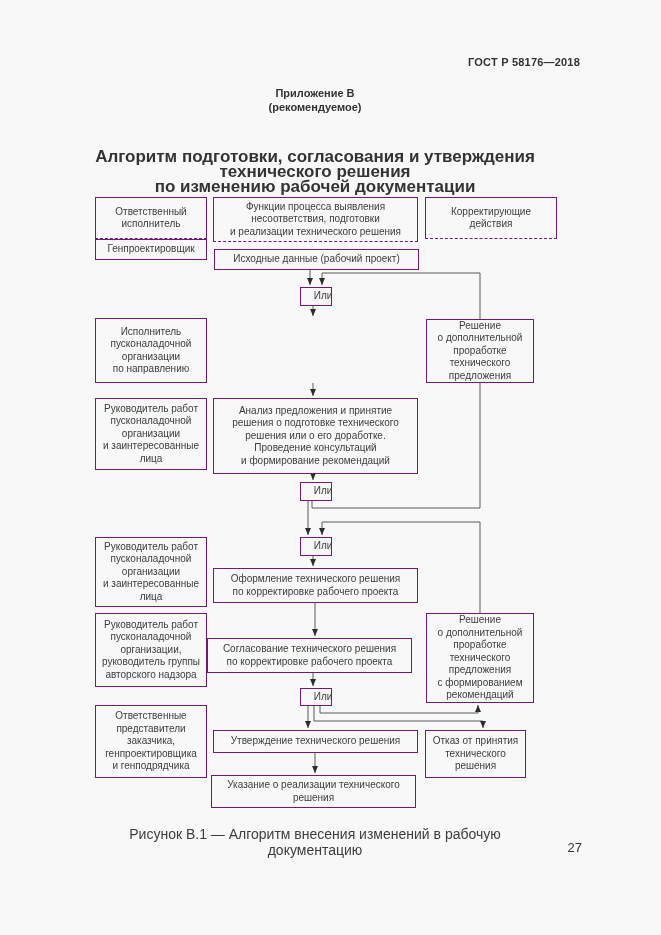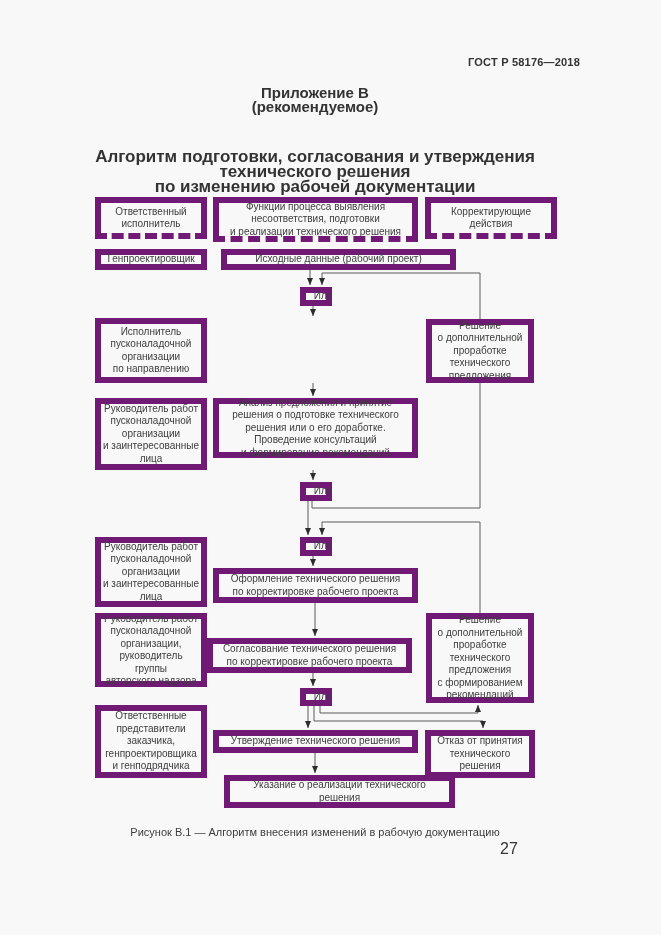--- a/index.html
+++ b/index.html
@@ -6,43 +6,43 @@
   .page{
     position:relative;width:661px;height:935px;background:#f8f8f8;
     font-family:"Liberation Sans",sans-serif;color:#3d3d3d;overflow:hidden;
   }
   .gost-number{
     position:absolute;top:56px;left:0;width:580px;text-align:right;
     font-size:11px;font-weight:bold;letter-spacing:.2px;color:#333;
   }
   .appendix{
     position:absolute;top:86px;left:115px;width:400px;text-align:center;
-    font-size:15px;font-weight:bold;line-height:14px;color:#333;white-space:pre-line;
+    font-size:11px;font-weight:bold;line-height:14px;color:#333;white-space:pre-line;
   }
   .doc-title{
     position:absolute;top:149px;left:65px;width:500px;text-align:center;
     font-size:17px;font-weight:bold;line-height:15px;color:#333;white-space:pre-line;
   }
   .flowchart{position:absolute;top:0;left:0;width:661px;height:935px;}
   svg.connectors{position:absolute;top:0;left:0;}
   .fbox{
-    position:absolute;background:#f8f8f8;border:6px solid #701a75;
+    position:absolute;background:#f8f8f8;border:1px solid #701a75;
     display:flex;align-items:center;justify-content:center;text-align:center;
     font-size:10px;line-height:12.5px;color:#3d3d3d;white-space:pre-line;
     box-sizing:border-box;padding:1px 2px;
   }
   .fbox.hdr{border-bottom-style:dashed;}
   .fbox.orbox{font-size:10px;padding-left:16px;}
   .caption{
     position:absolute;top:826px;left:95px;width:440px;text-align:center;
-    font-size:11px;color:#3d3d3d;
+    font-size:14px;color:#3d3d3d;
   }
   .page-number{
-    position:absolute;top:840px;left:500px;width:82px;text-align:left;
-    font-size:16px;color:#333;
+    position:absolute;top:840px;left:500px;width:82px;text-align:right;
+    font-size:13px;color:#333;
   }
 </style>
 </head>
 <body>
 
 <div class="page">
 
   <div class="gost-number">ГОСТ Р 58176—2018</div>
   <div class="appendix">Приложение В
 (рекомендуемое)</div>
@@ -74,41 +74,41 @@
     </svg>
 
     <div class="fbox hdr" style="left:95px;top:197px;width:112px;height:42px">Ответственный
 исполнитель</div>
     <div class="fbox hdr" style="left:213px;top:197px;width:205px;height:45px">Функции процесса выявления
 несоответствия, подготовки
 и реализации технического решения</div>
     <div class="fbox hdr" style="left:425px;top:197px;width:132px;height:42px">Корректирующие
 действия</div>
 
-    <div class="fbox" style="left:95px;top:249px;width:112px;height:21px">Генпроектировщик</div>
-    <div class="fbox" style="left:221px;top:249px;width:235px;height:21px">Исходные данные (рабочий проект)</div>
+    <div class="fbox" style="left:95px;top:239px;width:112px;height:21px">Генпроектировщик</div>
+    <div class="fbox" style="left:214px;top:249px;width:205px;height:21px">Исходные данные (рабочий проект)</div>
 
     <div class="fbox orbox" style="left:300px;top:287px;width:32px;height:19px">Или</div>
 
     <div class="fbox" style="left:95px;top:318px;width:112px;height:65px">Исполнитель
 пусконаладочной
 организации
 по направлению</div>
     <div class="fbox" style="left:426px;top:319px;width:108px;height:64px">Решение
 о дополнительной
 проработке
 технического
 предложения</div>
 
     <div class="fbox" style="left:95px;top:398px;width:112px;height:72px">Руководитель работ
 пусконаладочной
 организации
 и заинтересованные
 лица</div>
-    <div class="fbox" style="left:213px;top:398px;width:205px;height:60px">Анализ предложения и принятие
+    <div class="fbox" style="left:213px;top:398px;width:205px;height:76px">Анализ предложения и принятие
 решения о подготовке технического
 решения или о его доработке.
 Проведение консультаций
 и формирование рекомендаций</div>
 
     <div class="fbox orbox" style="left:300px;top:482px;width:32px;height:19px">Или</div>
     <div class="fbox orbox" style="left:300px;top:537px;width:32px;height:19px">Или</div>
 
     <div class="fbox" style="left:95px;top:537px;width:112px;height:70px">Руководитель работ
 пусконаладочной
@@ -134,25 +134,25 @@
 рекомендаций</div>
 
     <div class="fbox orbox" style="left:300px;top:688px;width:32px;height:18px">Или</div>
 
     <div class="fbox" style="left:213px;top:730px;width:205px;height:23px">Утверждение технического решения</div>
     <div class="fbox" style="left:95px;top:705px;width:112px;height:73px">Ответственные
 представители
 заказчика,
 генпроектировщика
 и генподрядчика</div>
-    <div class="fbox" style="left:425px;top:730px;width:110px;height:48px">Отказ от принятия
+    <div class="fbox" style="left:425px;top:730px;width:101px;height:48px">Отказ от принятия
 технического
 решения</div>
 
-    <div class="fbox" style="left:224px;top:775px;width:231px;height:33px">Указание о реализации технического
+    <div class="fbox" style="left:211px;top:775px;width:205px;height:33px">Указание о реализации технического
 решения</div>
 
   </div>
 
   <div class="caption">Рисунок В.1 — Алгоритм внесения изменений в рабочую документацию</div>
   <div class="page-number">27</div>
 
 </div>
 
 </body></html>

